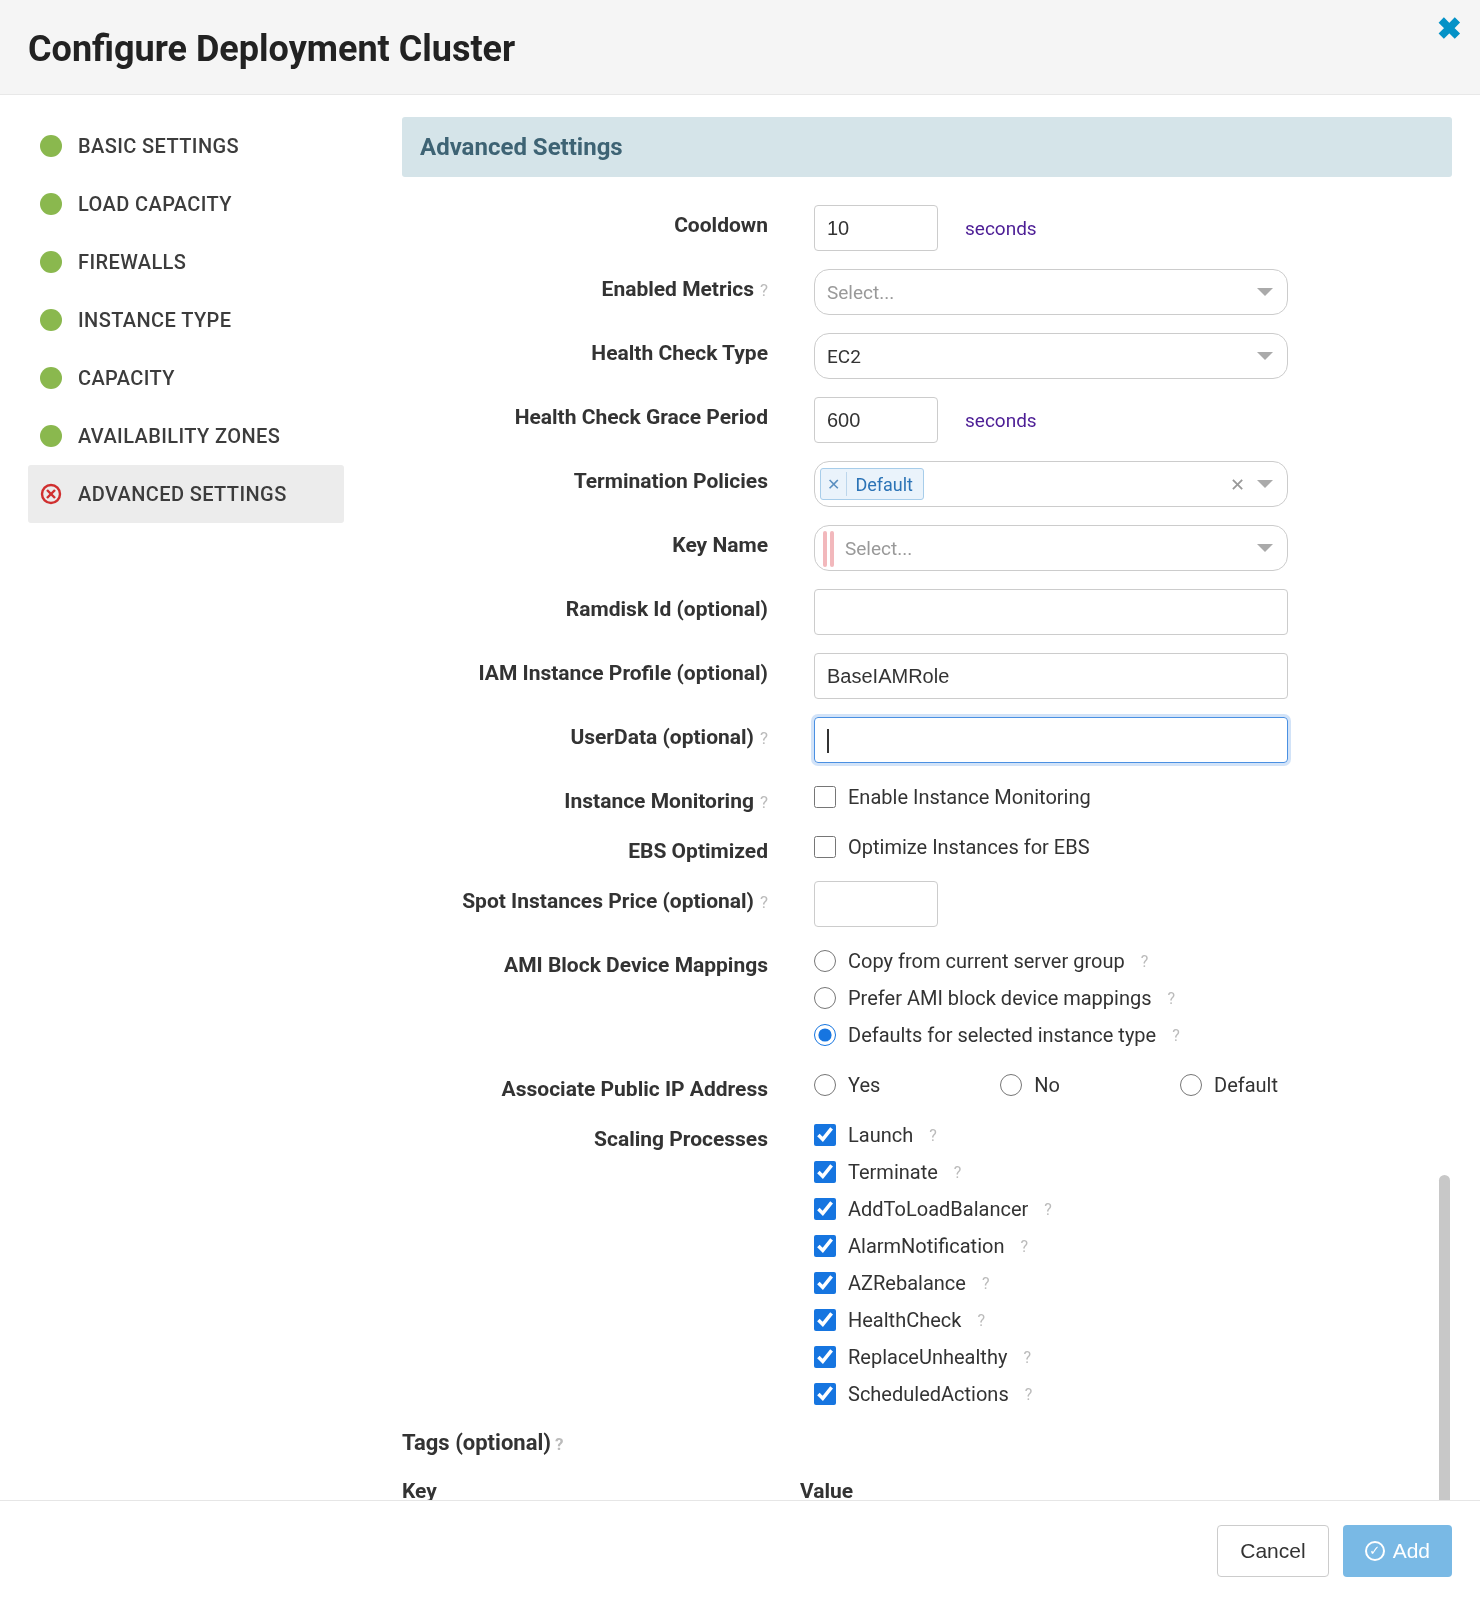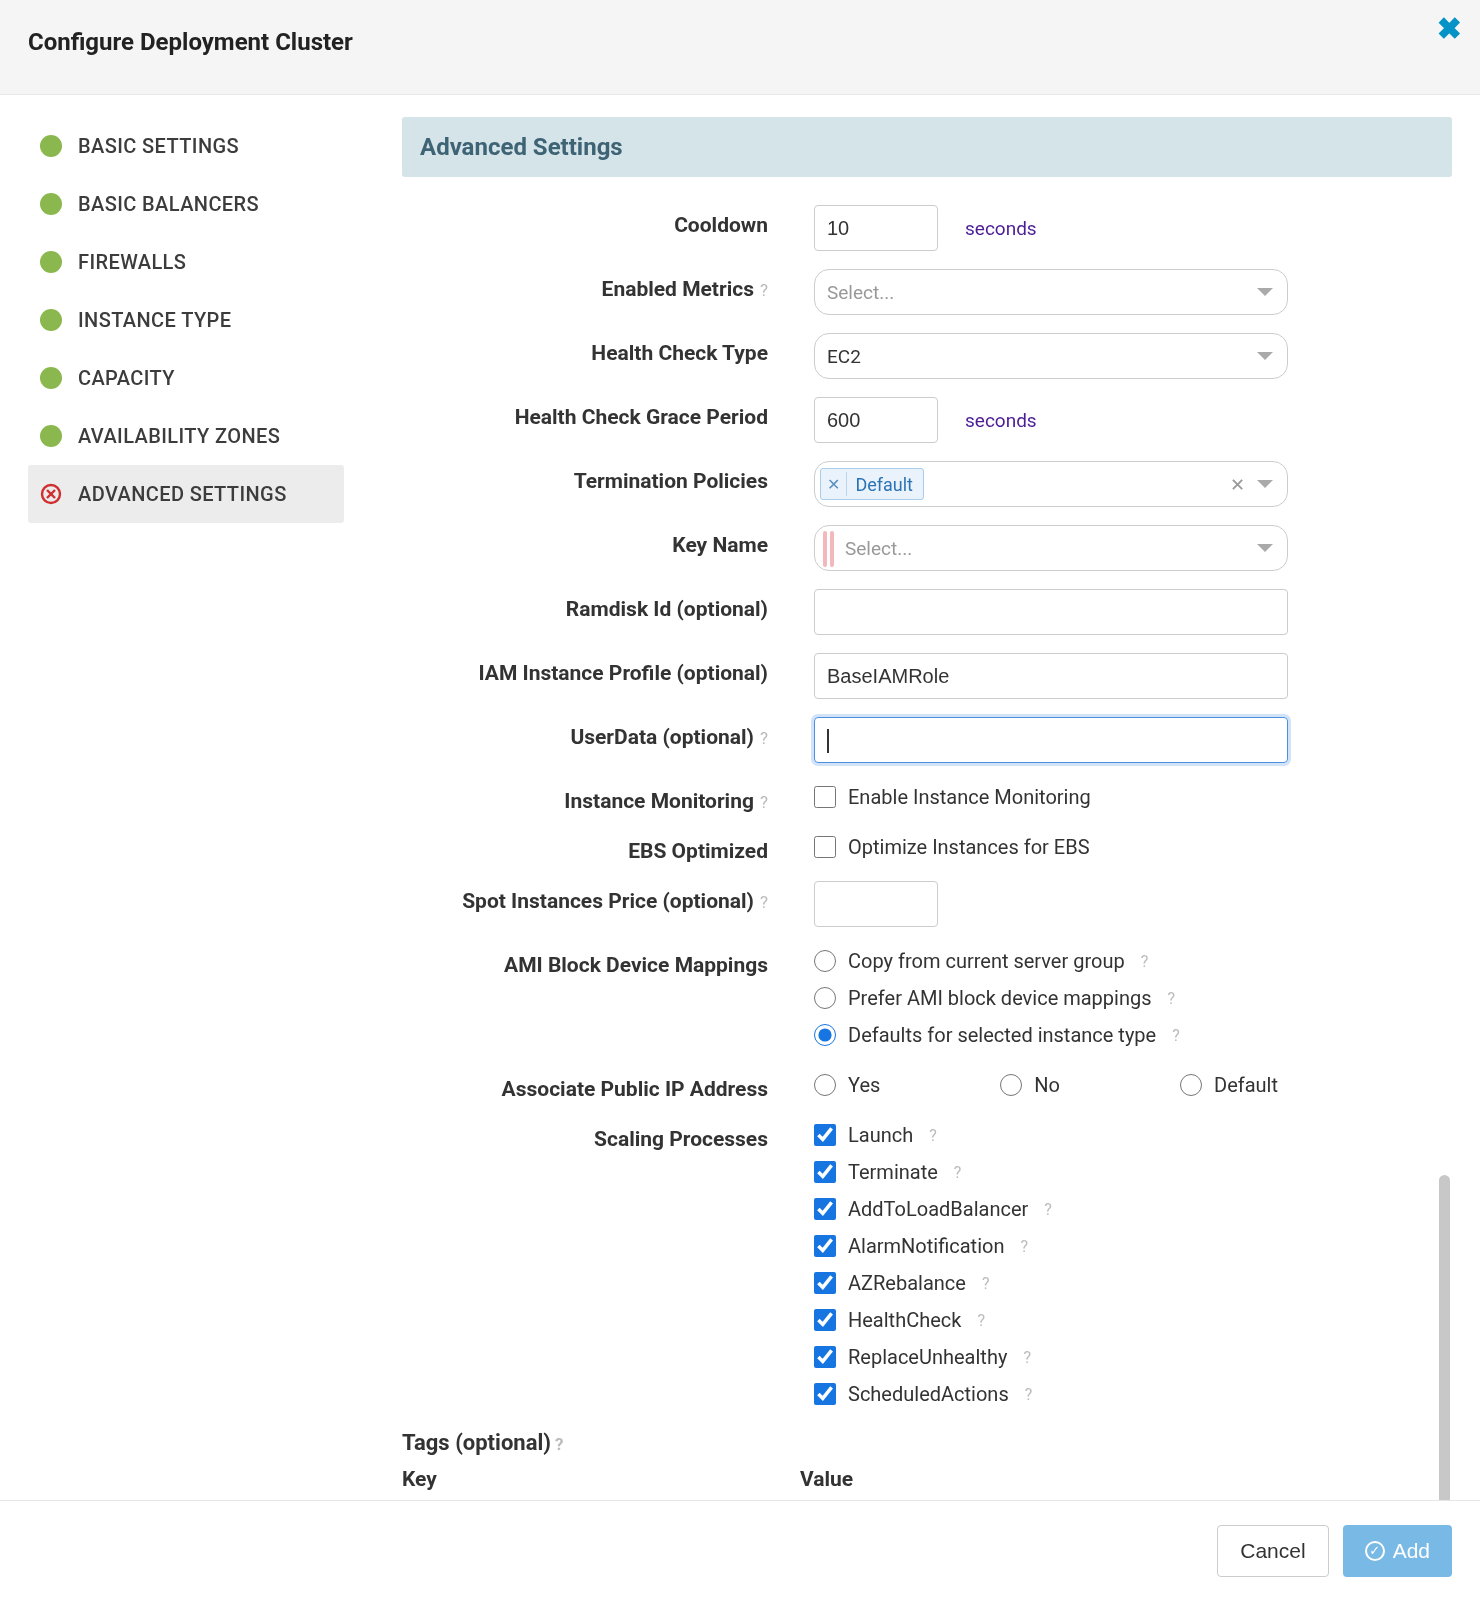--- a/index.html
+++ b/index.html
@@ -14,21 +14,21 @@
     position: relative;
   }
   .modal-header {
     background: #f5f5f5;
     border-bottom: 1px solid #e8e8e8;
     padding: 28px 28px 28px 28px;
     position: relative;
     height: 95px;
   }
   .modal-title {
-    font-size: 24px;
+    font-size: 36px;
     font-weight: 700;
     color: #222;
   }
   .close-btn {
     position: absolute;
     top: 14px;
     right: 18px;
     font-size: 30px;
     font-weight: 900;
     color: #0492c7;
@@ -197,20 +197,21 @@
     margin-top: 20px;
   }
   .tags-head .help-small { font-size:17px; }
   .tags-table {
     display:flex; border-bottom: 1px solid #ccc;
     margin-top: 12px; padding-bottom: 10px;
   }
   .tags-table .th {
     font-weight: 700; font-size: 21px;
     flex: 0 0 398px;
+    margin-top: 12px;
   }
   .modal-footer {
     position: absolute; left:0; right:0; bottom: 0;
     height: 100px;
     border-top: 1px solid #e6e6e6;
     background: #fff;
     display:flex; justify-content:flex-end; align-items:center;
     padding: 0 28px; gap: 14px;
   }
   .btn {
@@ -261,21 +262,21 @@
 </div>
 
 <div class="modal-body">
   <div class="sidebar">
     <div class="side-item">
       <span class="dot"></span>
       <span>BASIC SETTINGS</span>
     </div>
     <div class="side-item">
       <span class="dot"></span>
-      <span>BASIC BALANCERS</span>
+      <span>LOAD CAPACITY</span>
     </div>
     <div class="side-item">
       <span class="dot"></span>
       <span>FIREWALLS</span>
     </div>
     <div class="side-item">
       <span class="dot"></span>
       <span>INSTANCE TYPE</span>
     </div>
     <div class="side-item">

